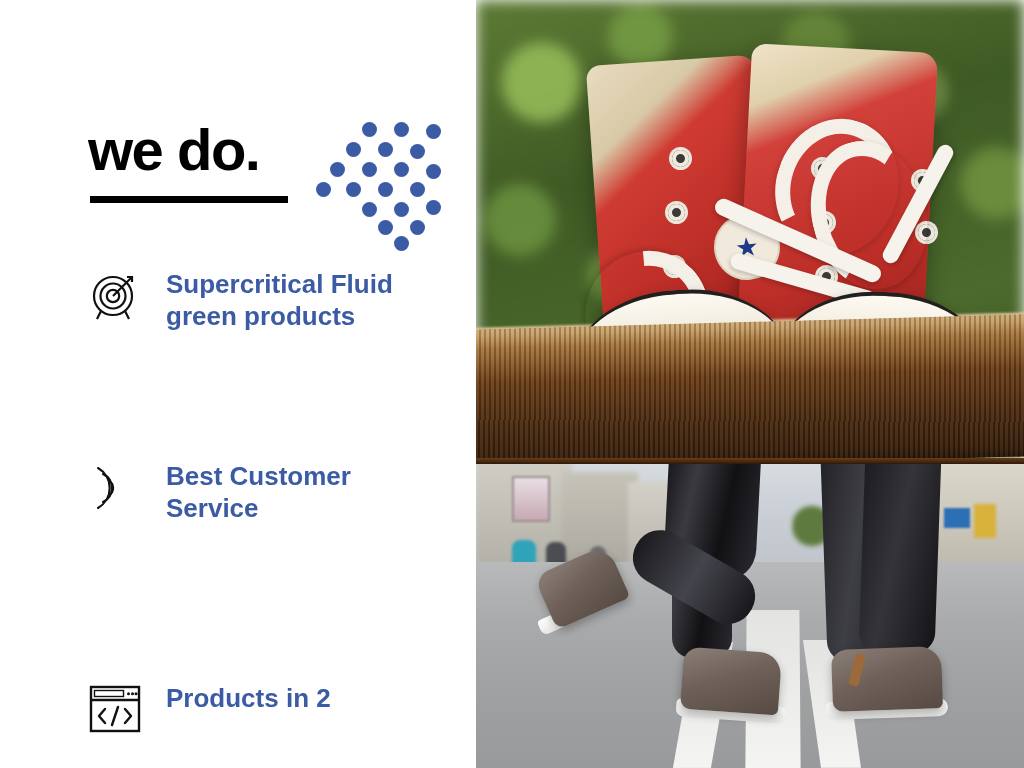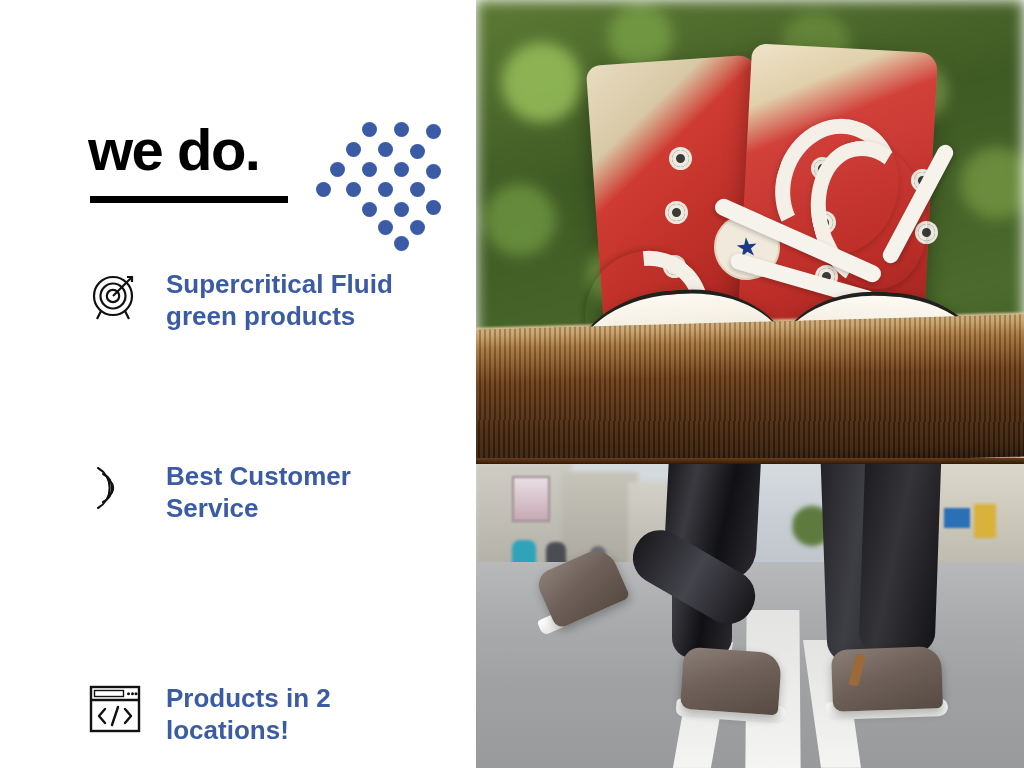--- a/index.html
+++ b/index.html
@@ -437,21 +437,20 @@
           <circle cx="49" cy="10.7" r="1.5" fill="#111111"></circle>
           <g fill="none" stroke="#111111" stroke-width="2.4" stroke-linecap="round" stroke-linejoin="round">
             <path d="M18 26 L12 33 L18 40"></path>
             <path d="M38 26 L44 33 L38 40"></path>
             <path d="M31 24 L25 42"></path>
           </g>
         </svg>
       </div>
       <div class="feature-text">
         <div>Products in 2</div>
-        <div>locations!</div>
       </div>
     </div>
 
   </div>
 
   <div class="photo-panel">
 
     <div class="photo photo-top">
       <div class="bokeh-bg"></div>
 

